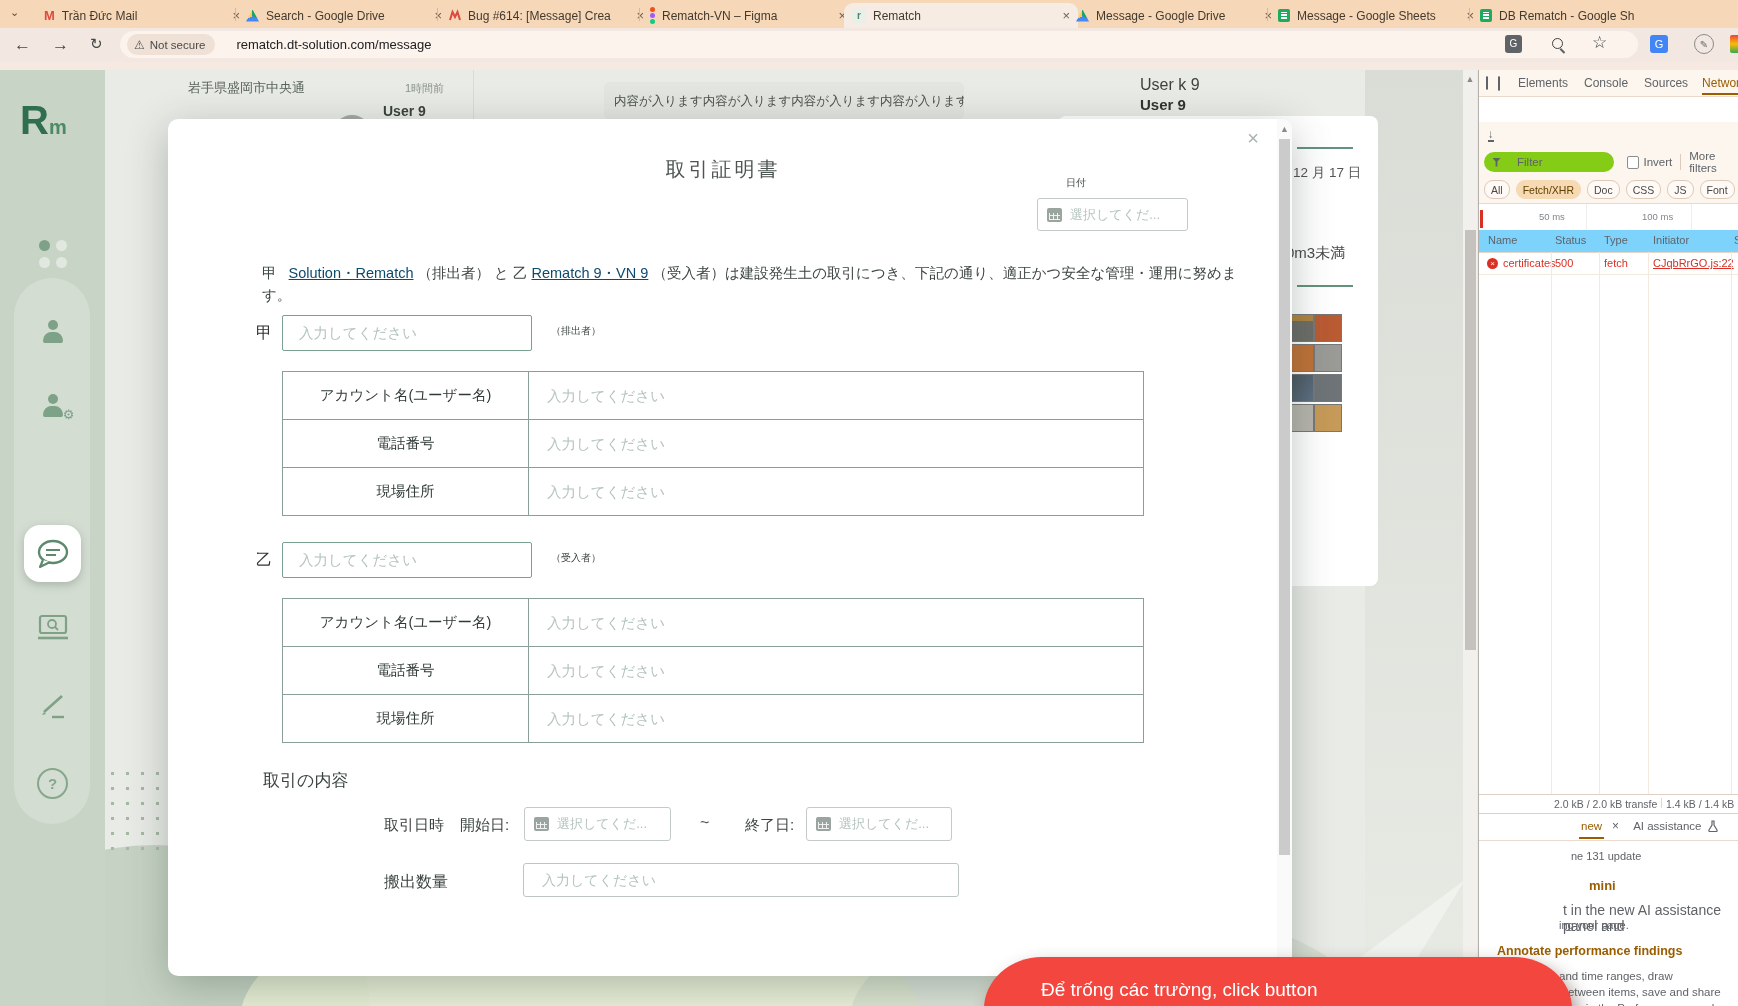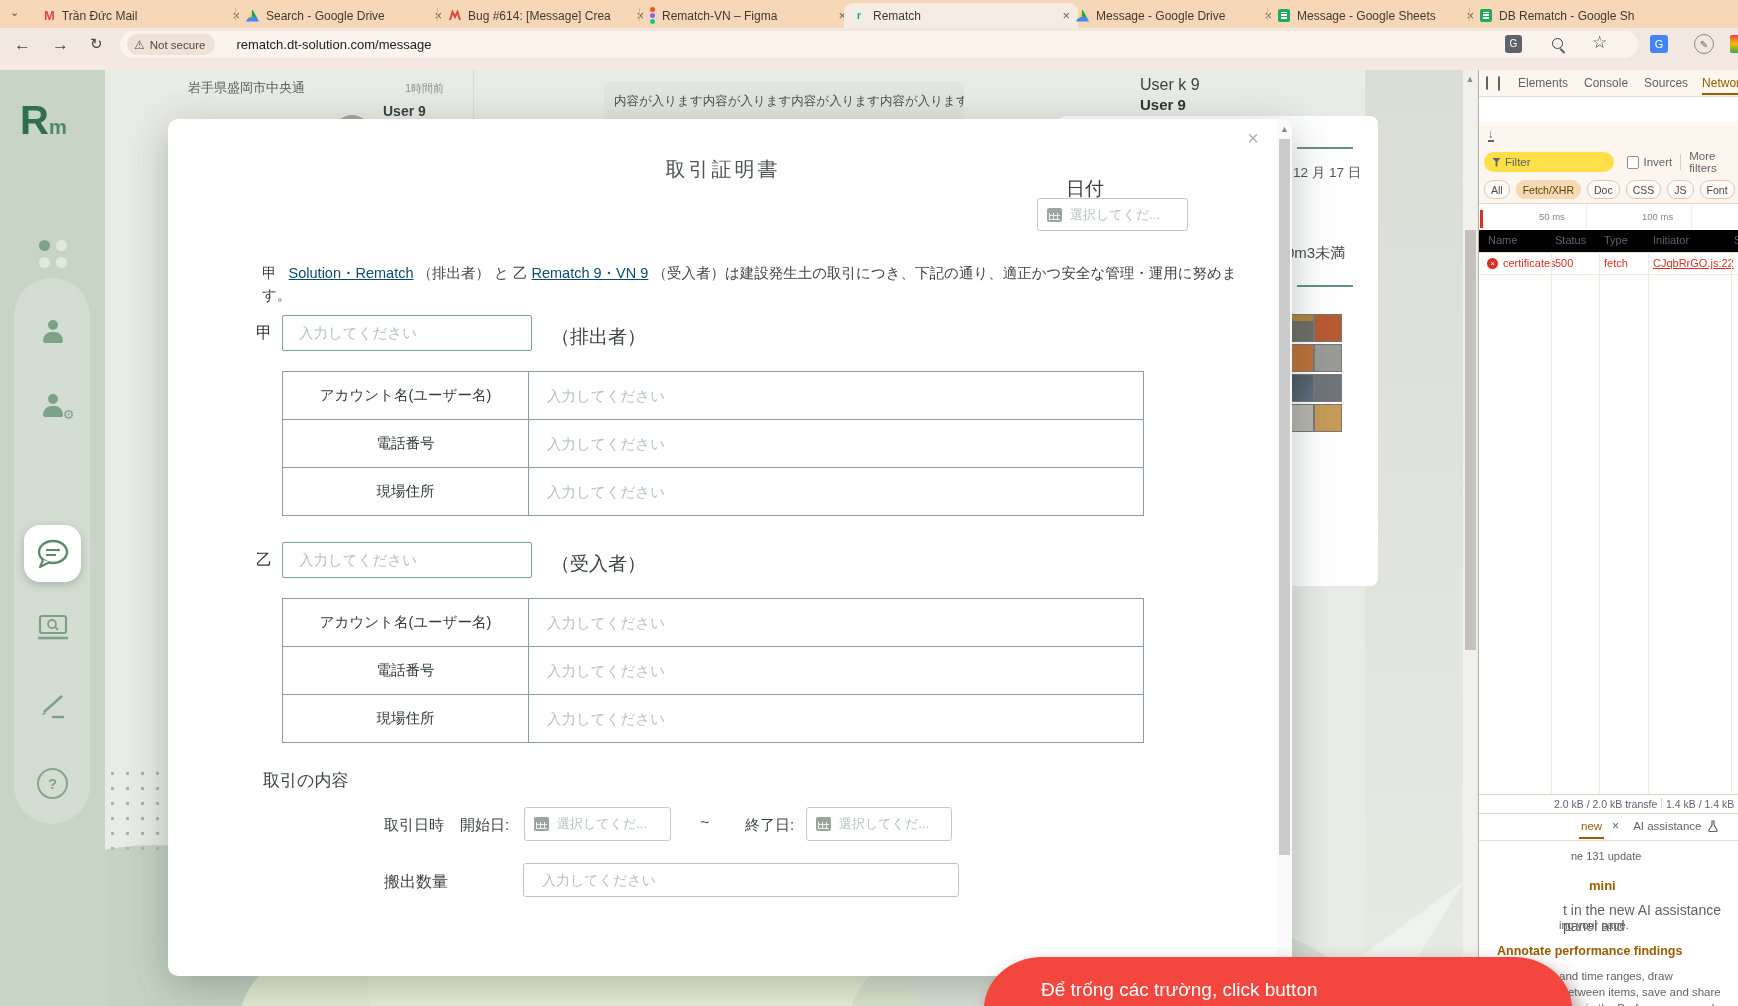--- a/index.html
+++ b/index.html
@@ -64,21 +64,21 @@
 
   
   .sbtrack{background:#f2f0ed}
   .sbthumb{background:#c5c2be}
   .sbarr{color:#8a8a8a;font-size:9px;text-align:center}
 
   
   #modal{left:168px;top:119px;width:1124px;height:857px;background:#fff;border-radius:10px;
          box-shadow:0 10px 40px rgba(40,60,50,.30);overflow:hidden;z-index:10}
   #mTitle{left:0;top:37px;width:1110px;text-align:center;font-size:20px;letter-spacing:3px;color:#4c5550}
-  .jlabel{font-size:19px;color:#3a433e}
+  .jlabel{font-size:10px;color:#3a433e}
   .datebox{border:1px solid #c2cbc6;border-radius:3px;gap:8px;padding:0 9px;background:#fff}
   .dph{font-size:13px;color:#b3c3bd}
   .cal{width:15px;height:14px;background:#9aa59f;border-radius:2px;position:relative}
   .cal::after{content:"";position:absolute;left:2px;right:2px;top:5px;bottom:2px;
       background:repeating-linear-gradient(0deg,#fff 0 1.5px,transparent 1.5px 4px),repeating-linear-gradient(90deg,#fff 0 1.5px,transparent 1.5px 4px);opacity:.85}
   #agree{left:94px;top:143px;width:990px;font-size:14.5px;color:#3c4540;line-height:22px}
   #agree .lnk{text-decoration:underline;color:#0c4a6e}
   .pbox{border:1px solid #7ca08f;border-radius:2px;padding:0 14px;display:flex;align-items:center}
   .ptable{border:1px solid #8aa096}
   .prow{height:47px;display:flex;border-top:1px solid #8aa096}
@@ -401,21 +401,21 @@
     <span class="dttab on" style="margin:0 6px;border-bottom:2.5px solid #9a5d00;padding:4px 0 3px">Network</span>
 
   </div>
 
 
   <div class="a dtrow f" style="top:52px;height:26px">
     <span style="margin-left:9px;font-weight:bold;color:#5f6368;border-bottom:2px solid #5f6368;line-height:12px">↓</span>
   </div>
 
   <div class="a dtrow f" style="top:78px;height:28px">
-    <div class="f" style="margin-left:5px;width:146px;height:20px;background:#fde047;border-radius:10px;padding:0 8px;gap:4px;box-sizing:border-box">
+    <div class="f" style="margin-left:5px;width:146px;height:20px;background:#84cc16;border-radius:10px;padding:0 8px;gap:16px;box-sizing:border-box">
       <span class="funnel" style="width:9px;height:9px;background:#5f6368"></span>
       <span style="color:#5f6368">Filter</span>
     </div>
     <span class="cb" style="margin-left:13px"></span>
     <span style="margin-left:5px">Invert</span>
     <div style="width:1px;height:16px;background:#ddcbbb;margin:0 8px"></div>
     <span>More filters</span>
   </div>
 
   <div class="a dtrow f" style="top:106px;height:28px;gap:6px;padding-left:5px;overflow:hidden;box-sizing:border-box">
@@ -429,21 +429,21 @@
   </div>
 
   <div class="a" style="top:134px;left:0;width:260px;height:26px;border-bottom:1px solid #ead9c9;background:#fff">
     <div class="a" style="left:107px;top:0;width:1px;height:26px;background:#eee"></div>
     <div class="a" style="left:212px;top:0;width:1px;height:26px;background:#eee"></div>
     <div class="a" style="left:1px;top:6px;width:2.5px;height:18px;background:#d93025"></div>
     <span class="a" style="left:60px;top:7px;font-size:9.5px;color:#80868b">50 ms</span>
     <span class="a" style="left:163px;top:7px;font-size:9.5px;color:#80868b">100 ms</span>
   </div>
 
-  <div class="a" style="top:160px;left:0;width:260px;height:22px;background:#000000;border-bottom:1px solid #e6d6c7;font-size:11px">
+  <div class="a" style="top:160px;left:0;width:260px;height:22px;background:#7dd3fc;border-bottom:1px solid #e6d6c7;font-size:11px">
     <span class="a" style="left:9px;top:4px">Name</span>
     <span class="a" style="left:76px;top:4px">Status</span>
     <span class="a" style="left:125px;top:4px">Type</span>
     <span class="a" style="left:174px;top:4px">Initiator</span>
     <span class="a" style="left:255px;top:4px">S</span>
   </div>
 
   <div class="a f" style="top:182px;left:0;width:260px;height:22px;font-size:11px;border-bottom:1px solid #f3e9df">
     <span class="errdot" style="margin-left:8px">×</span>
     <span class="red" style="margin-left:5px">certificates</span>

